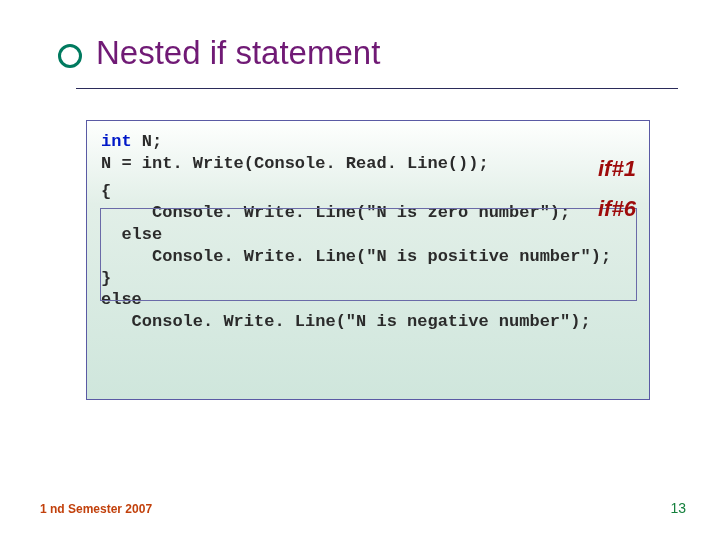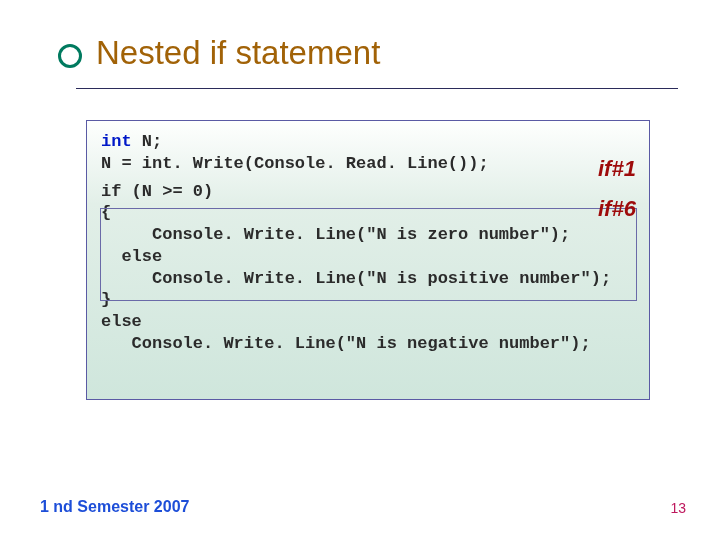--- a/index.html
+++ b/index.html
@@ -30,21 +30,21 @@
     height: 18px;
     border: 3px solid #007a5f;
     border-radius: 50%;
     margin-right: 14px;
     margin-top: 6px;
     flex: 0 0 auto;
   }
   .title-text {
     font-size: 33px;
     font-weight: 400;
-    color: #a16207;
+    color: #701a75;
   }
   .title-underline {
     position: absolute;
     top: 88px;
     left: 76px;
     right: 42px;
     height: 0;
     border-top: 1.5px solid #2b2b5a;
   }
 
@@ -84,50 +84,49 @@
     font-weight: bold;
     font-style: italic;
   }
   .if1-label { top: 156px; left: 598px; }
   .if2-label { top: 196px; left: 598px; }
 
   .footer-left {
     position: absolute;
     bottom: 24px;
     left: 40px;
-    font-size: 16px;
+    font-size: 12px;
     font-weight: bold;
-    color: #1d4ed8;
+    color: #c2410c;
   }
   .footer-right {
     position: absolute;
     bottom: 24px;
     right: 34px;
     font-size: 14px;
-    color: #be185d;
+    color: #15803d;
   }
 
   .kw { color: #0018c8; }
 </style>
 </head>
 <body>
 
 <div class="slide">
 
   <div class="title-row">
     <div class="bullet-circle"></div>
     <div class="title-text">Nested if statement</div>
   </div>
   <div class="title-underline"></div>
 
   <div class="code-outer">
     <div><span class="kw">int</span><span> N;</span></div>
     <div>N = int. Write(Console. Read. Line());</div>
     <div style="height:6px"></div>
-    <div>if (N &gt;= 0)</div>
     <div>{</div>
     <div style="white-space:pre;">     Console. Write. Line("N is zero number");</div>
     <div style="white-space:pre;">  else</div>
     <div style="white-space:pre;">     Console. Write. Line("N is positive number");</div>
     <div>}</div>
     <div>else</div>
     <div style="white-space:pre;">   Console. Write. Line("N is negative number");</div>
   </div>
 
   <div class="code-inner"></div>

